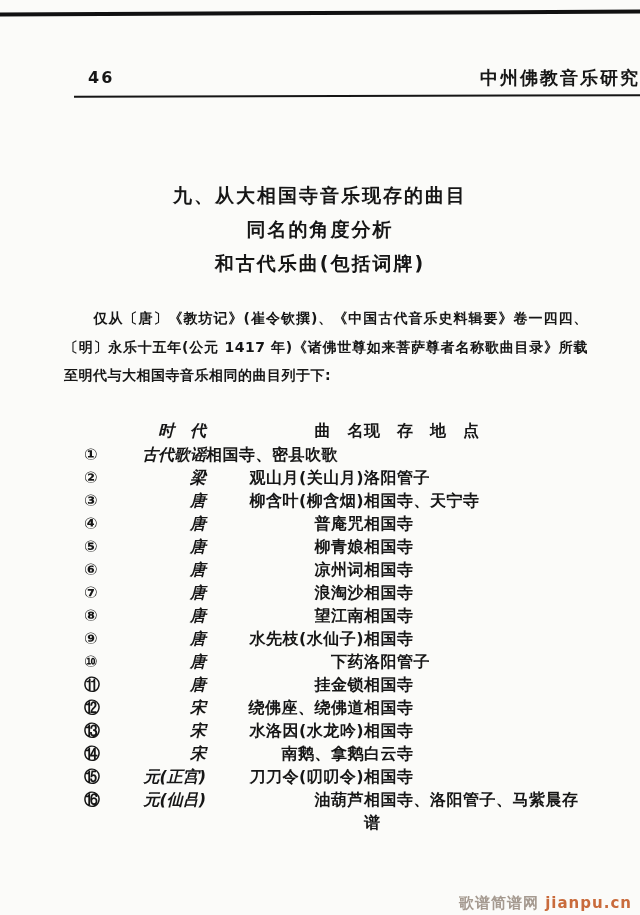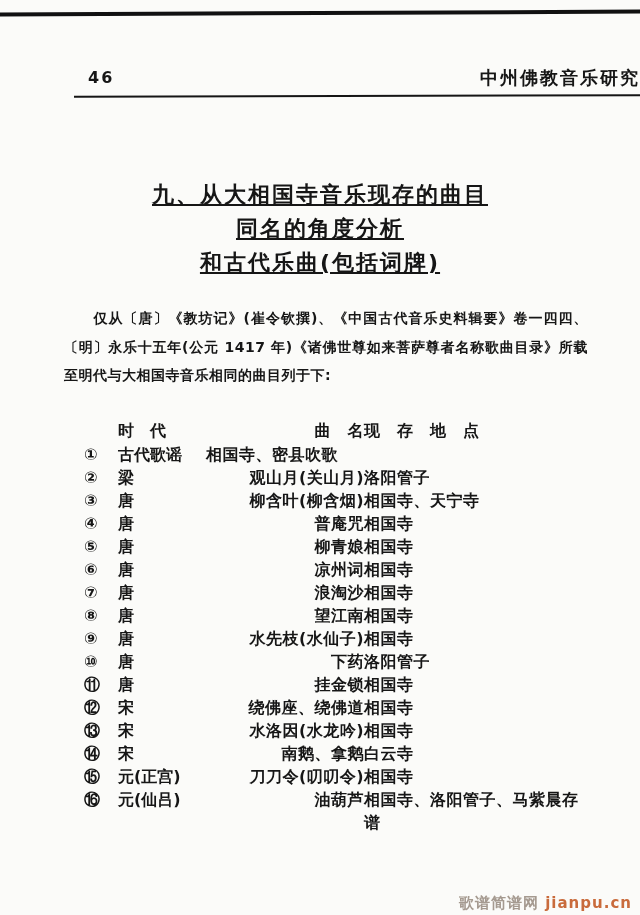--- a/index.html
+++ b/index.html
@@ -22,40 +22,40 @@
     position:absolute;top:66px;left:0;width:100%;text-align:right;
     font-size:18px;font-weight:700;letter-spacing:2px;
   }
   .header-rule{
     position:absolute;top:95px;left:74px;width:566px;height:2px;
     background:#151515;transform:rotate(-0.15deg);
   }
   
   .title{
     position:absolute;top:178px;left:0;width:100%;text-align:center;
-    font-size:22px;line-height:34px;font-weight:700;letter-spacing:2px;text-decoration:underline;
+    font-size:19px;line-height:34px;font-weight:700;letter-spacing:2px;
   }
   
   .intro{
     position:absolute;top:304px;left:64px;width:524px;
     font-size:14px;line-height:28.6px;font-weight:700;
     text-align:justify;text-indent:2.1em;letter-spacing:0.5px;
   }
   
   .songtable{
     position:absolute;top:419px;left:84px;width:520px;
     font-size:16px;font-weight:700;
   }
   .trow{
     display:grid;grid-template-columns:34px 88px 158px 1fr;
     line-height:23px;align-items:start;
   }
   .thead{margin-bottom:1px;}
   .c-no{text-align:left;}
-  .c-era{text-align:left;}
+  .c-era{text-align:right;font-style:italic;}
   .c-song{text-align:right;letter-spacing:0.5px;}
   .c-loc{text-align:left;letter-spacing:0.5px;max-width:222px;}
   
   .watermark{
     position:absolute;right:8px;bottom:2px;font-size:15px;
     font-weight:700;letter-spacing:1px;
   }
   .wm-name{color:#a59a90;}
   .wm-url{color:#c96b3c;}
 </style>

